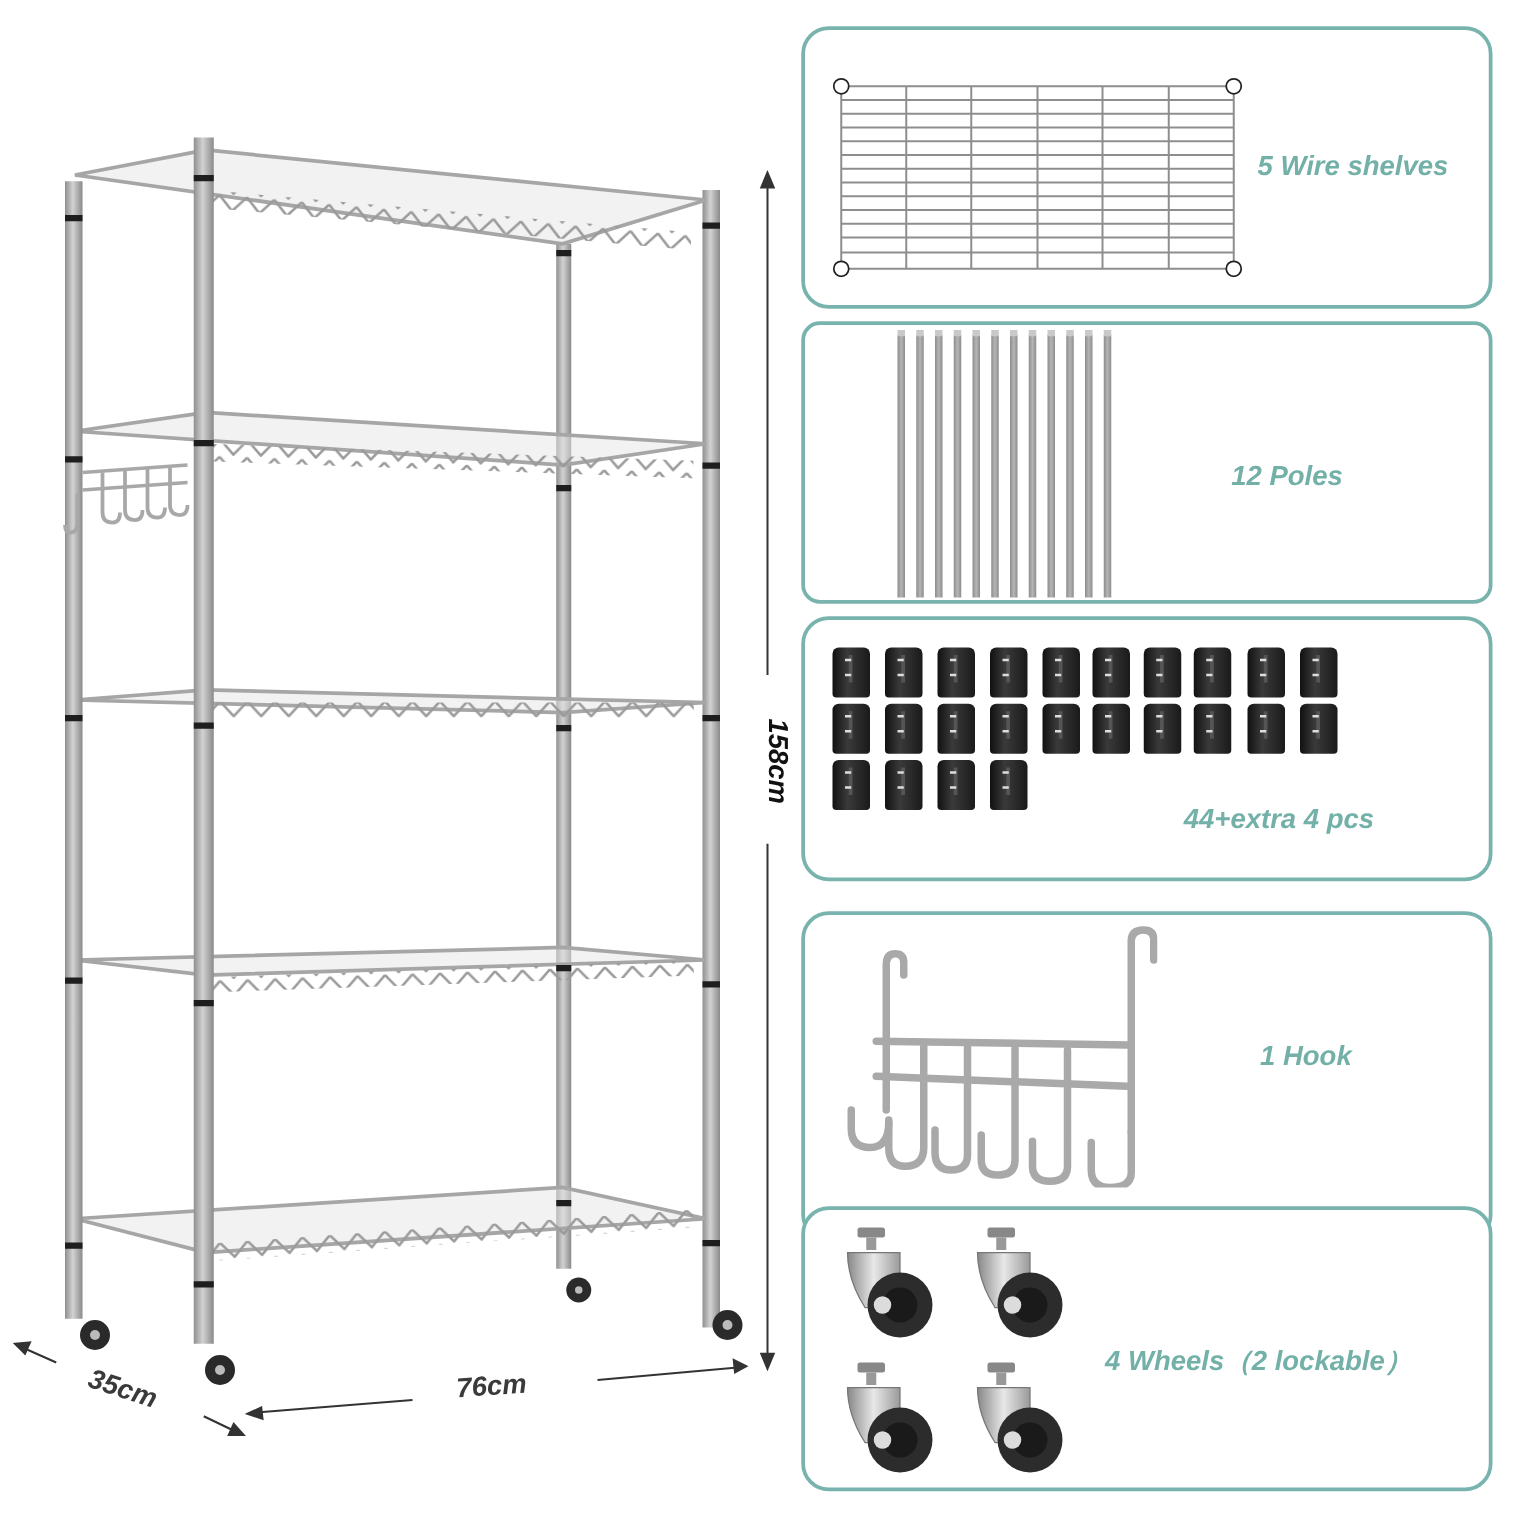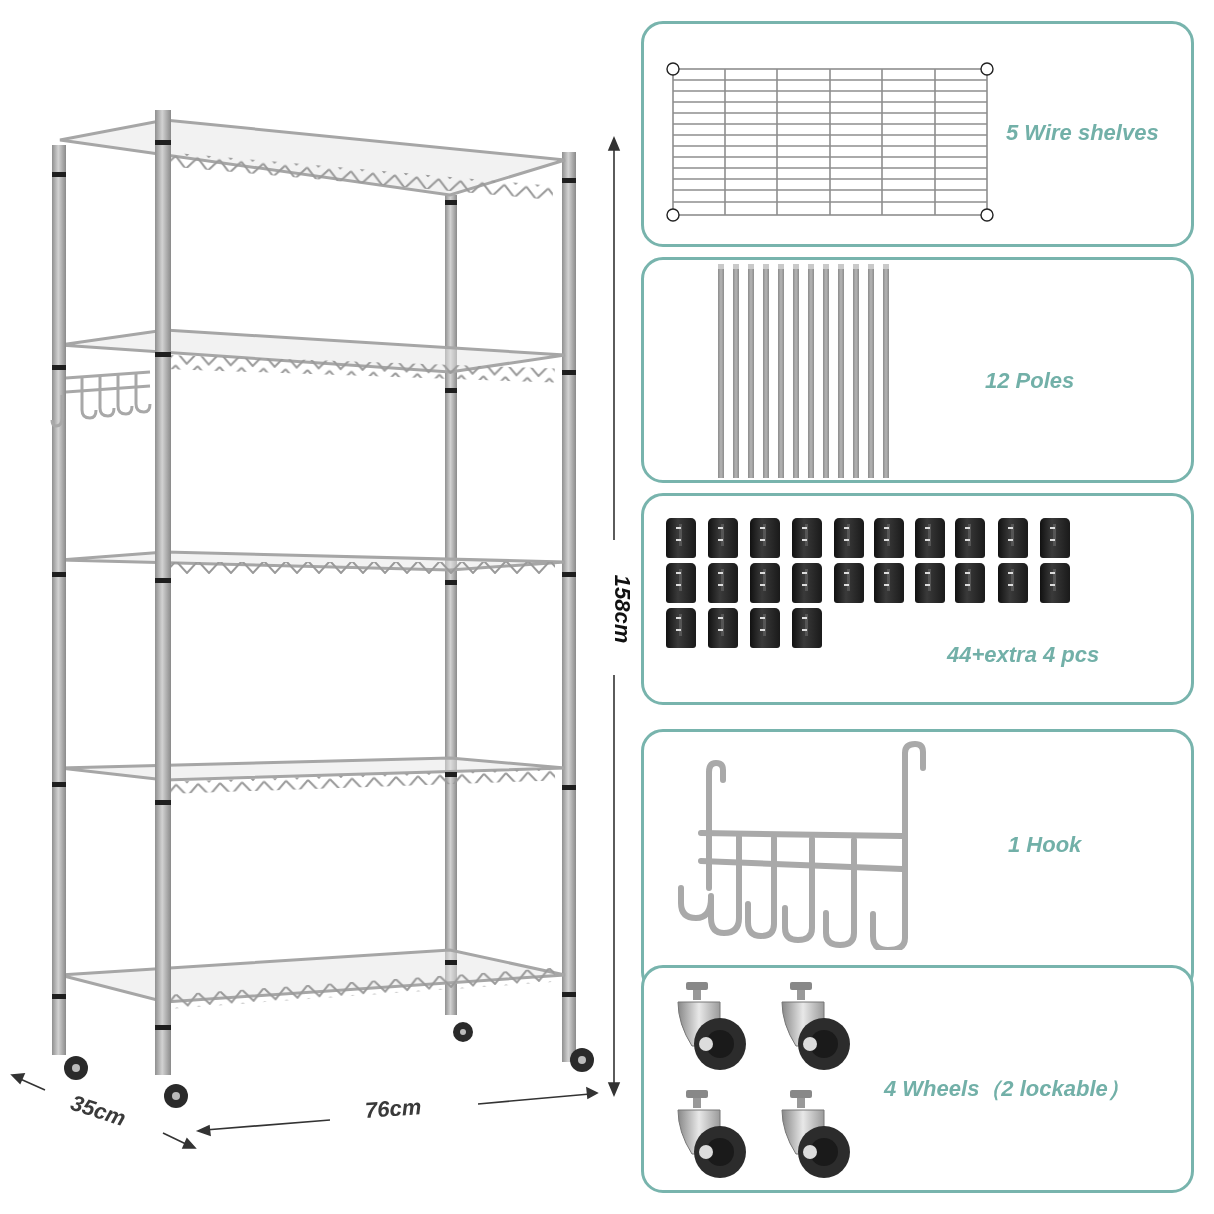--- a/index.html
+++ b/index.html
@@ -8,21 +8,21 @@
   .stage { position:absolute; left:0; top:0; width:1214px; height:1214px; }
   .rack-area { position:absolute; left:0; top:0; width:630px; height:1214px; }
   .rack-svg { position:absolute; left:0; top:0; }
   .dim-label { position:absolute; font-weight:bold; font-style:italic; color:#3a3a3a; font-size:22px; }
   .dim-h { left:588px; top:596px; transform:rotate(90deg); transform-origin:center; font-size:22px; color:#111; }
   .dim-d { left:70px; top:1098px; transform:rotate(18deg); }
   .dim-w { left:365px; top:1096px; transform:rotate(-4deg); }
   .panel { position:absolute; left:641px; width:553px; border:3px solid #78b4ad; border-radius:22px; box-sizing:border-box; background:#fff; }
   .panel-label { position:absolute; font-weight:bold; font-style:italic; color:#72b0a8; font-size:22px; white-space:nowrap; }
   .p1 { top:21px; height:226px; }
-  .p2 { top:257px; height:226px; }
+  .p2 { top:257px; height:226px;border-radius:15px; }
   .p3 { top:493px; height:212px;text-align:right; }
   .p4 { top:729px; height:265px; }
   .p5 { top:965px; height:228px; }
   .clip { position:absolute; width:30px; height:40px; background:linear-gradient(90deg,#111 0%,#3a3a3a 40%,#1a1a1a 100%); border-radius:5px 5px 3px 3px; }
   .clip::before { content:""; position:absolute; left:13px; top:6px; width:3px; height:22px; background:#555; }
   .clip::after { content:""; position:absolute; left:10px; top:9px; width:5px; height:2px; background:#ddd; box-shadow:0 12px 0 #ddd; }
   .pole { position:absolute; top:8px; width:6px; height:210px; background:linear-gradient(90deg,#8c8c8c,#b5b5b5,#8c8c8c); }
   .pole::before { content:""; position:absolute; left:0; top:-4px; width:6px; height:5px; background:#c9c9c9; }
 </style>
 </head>

